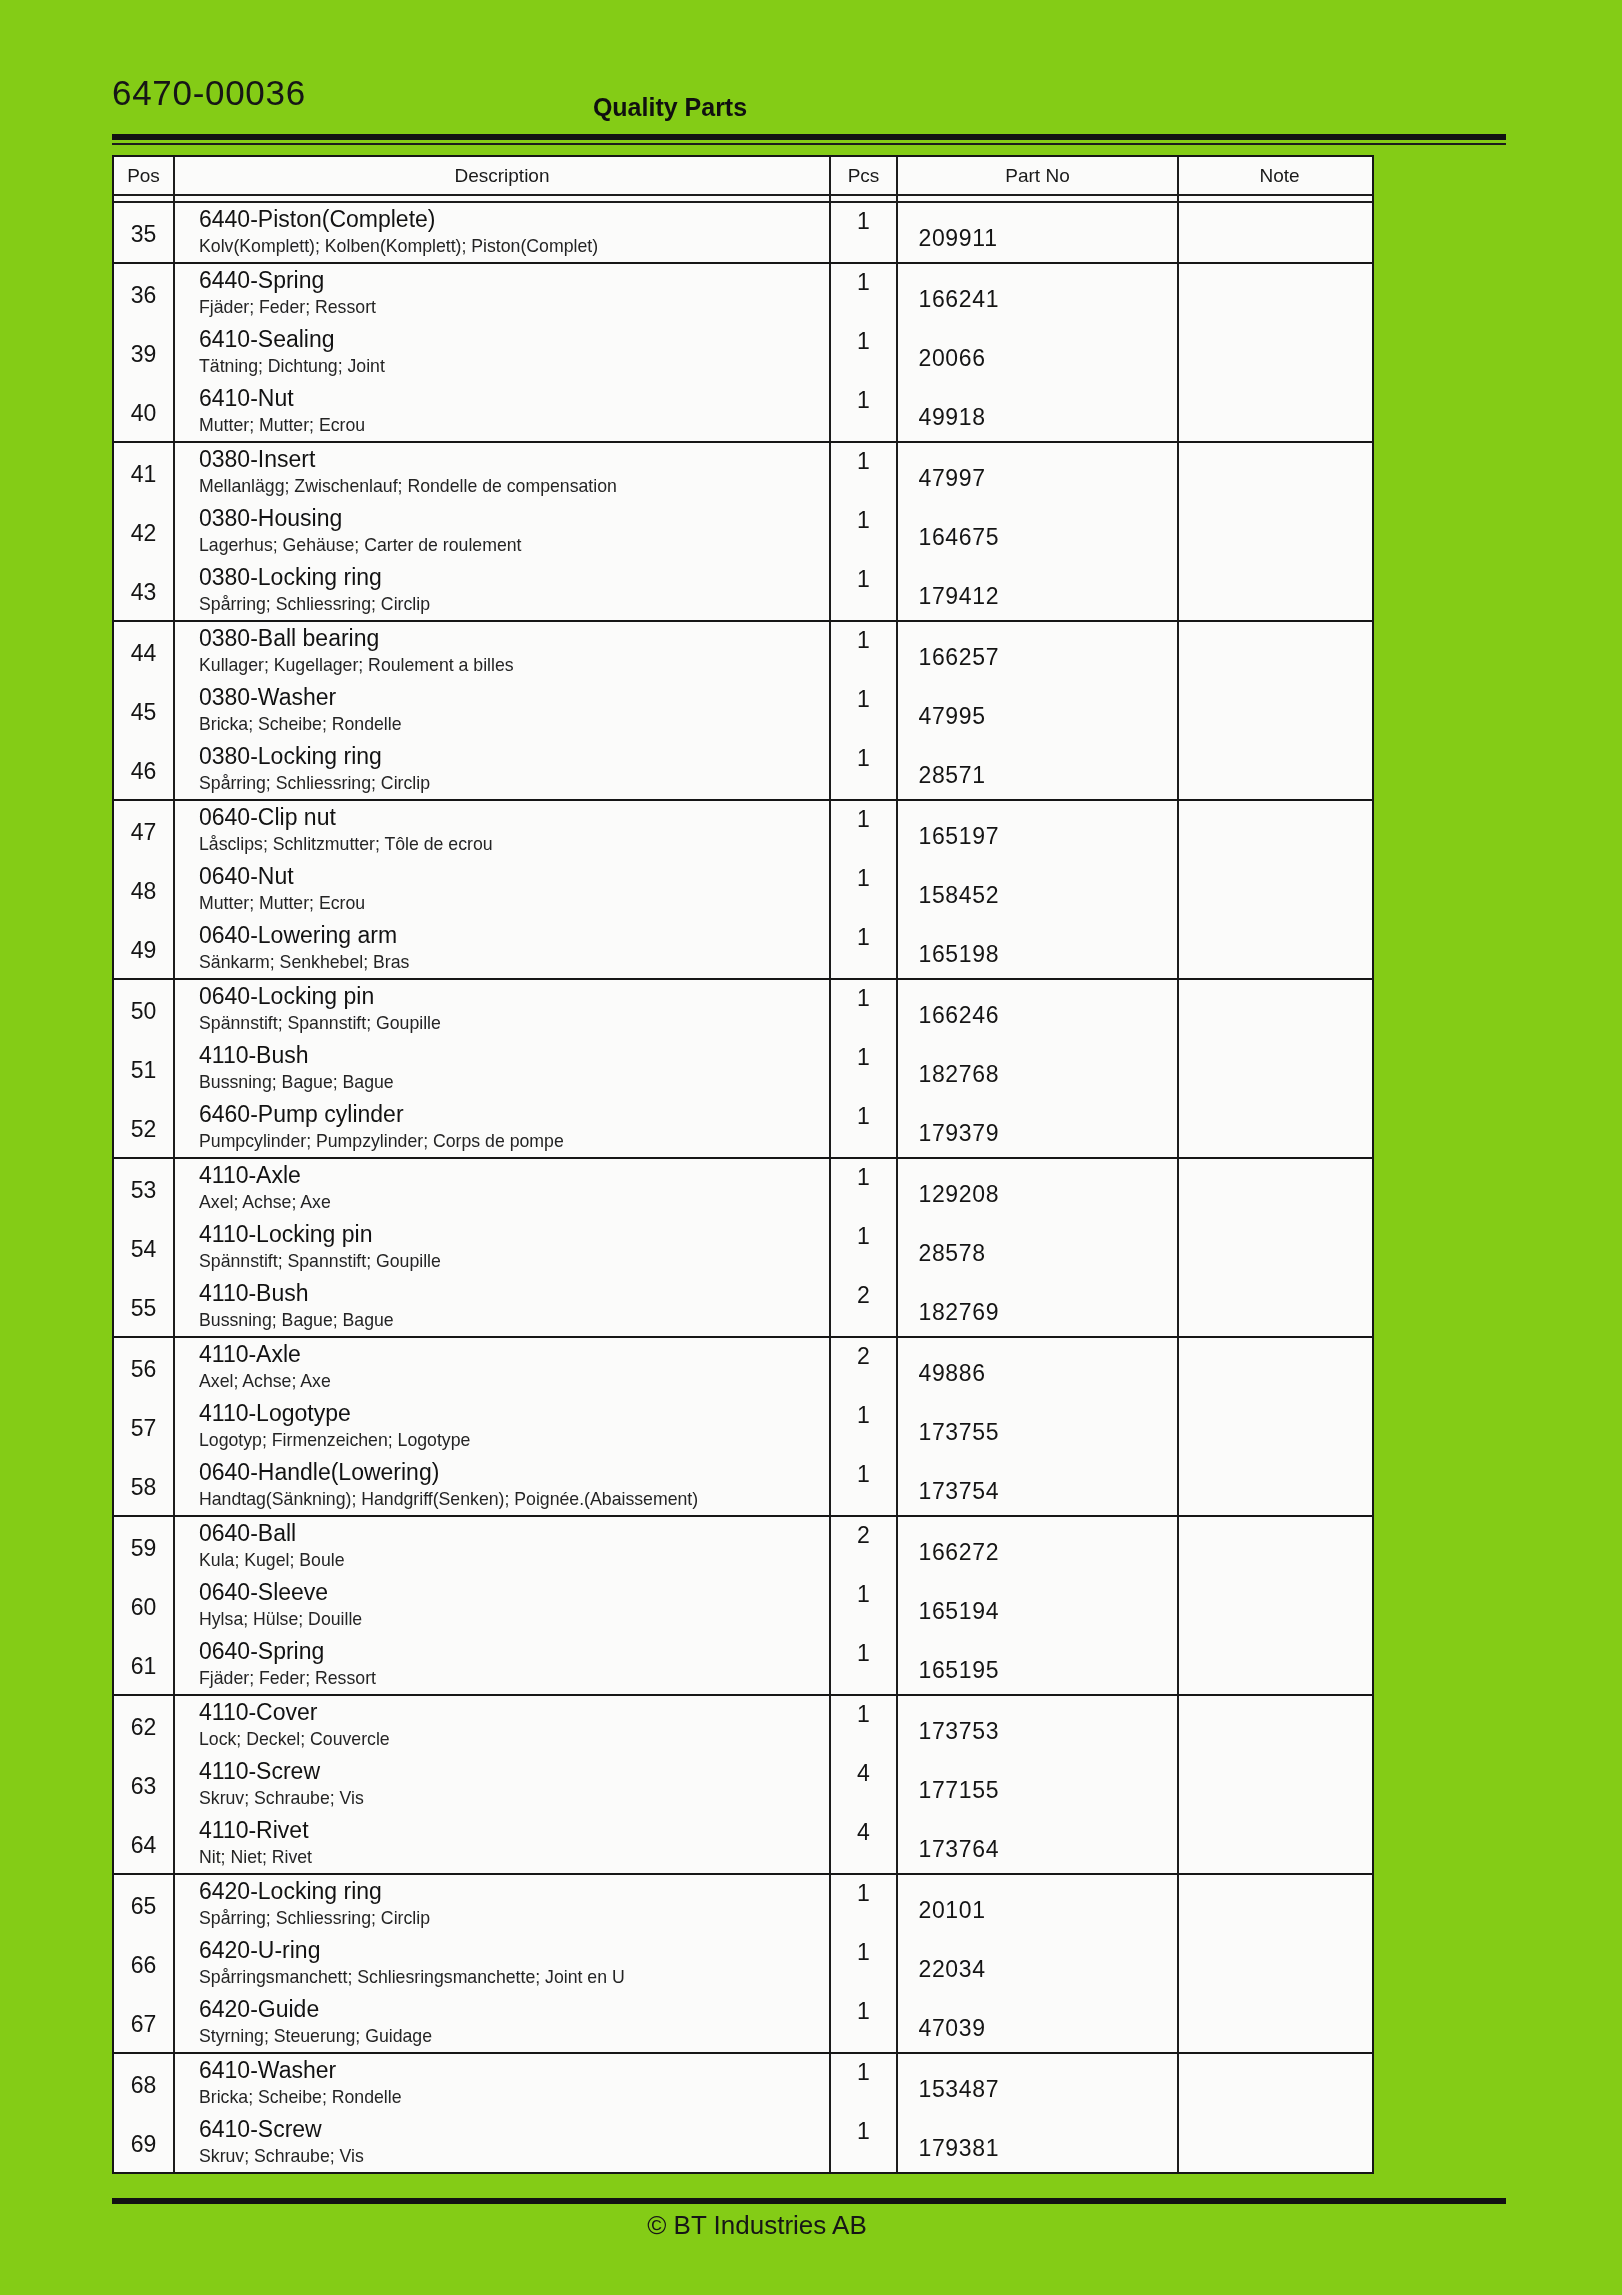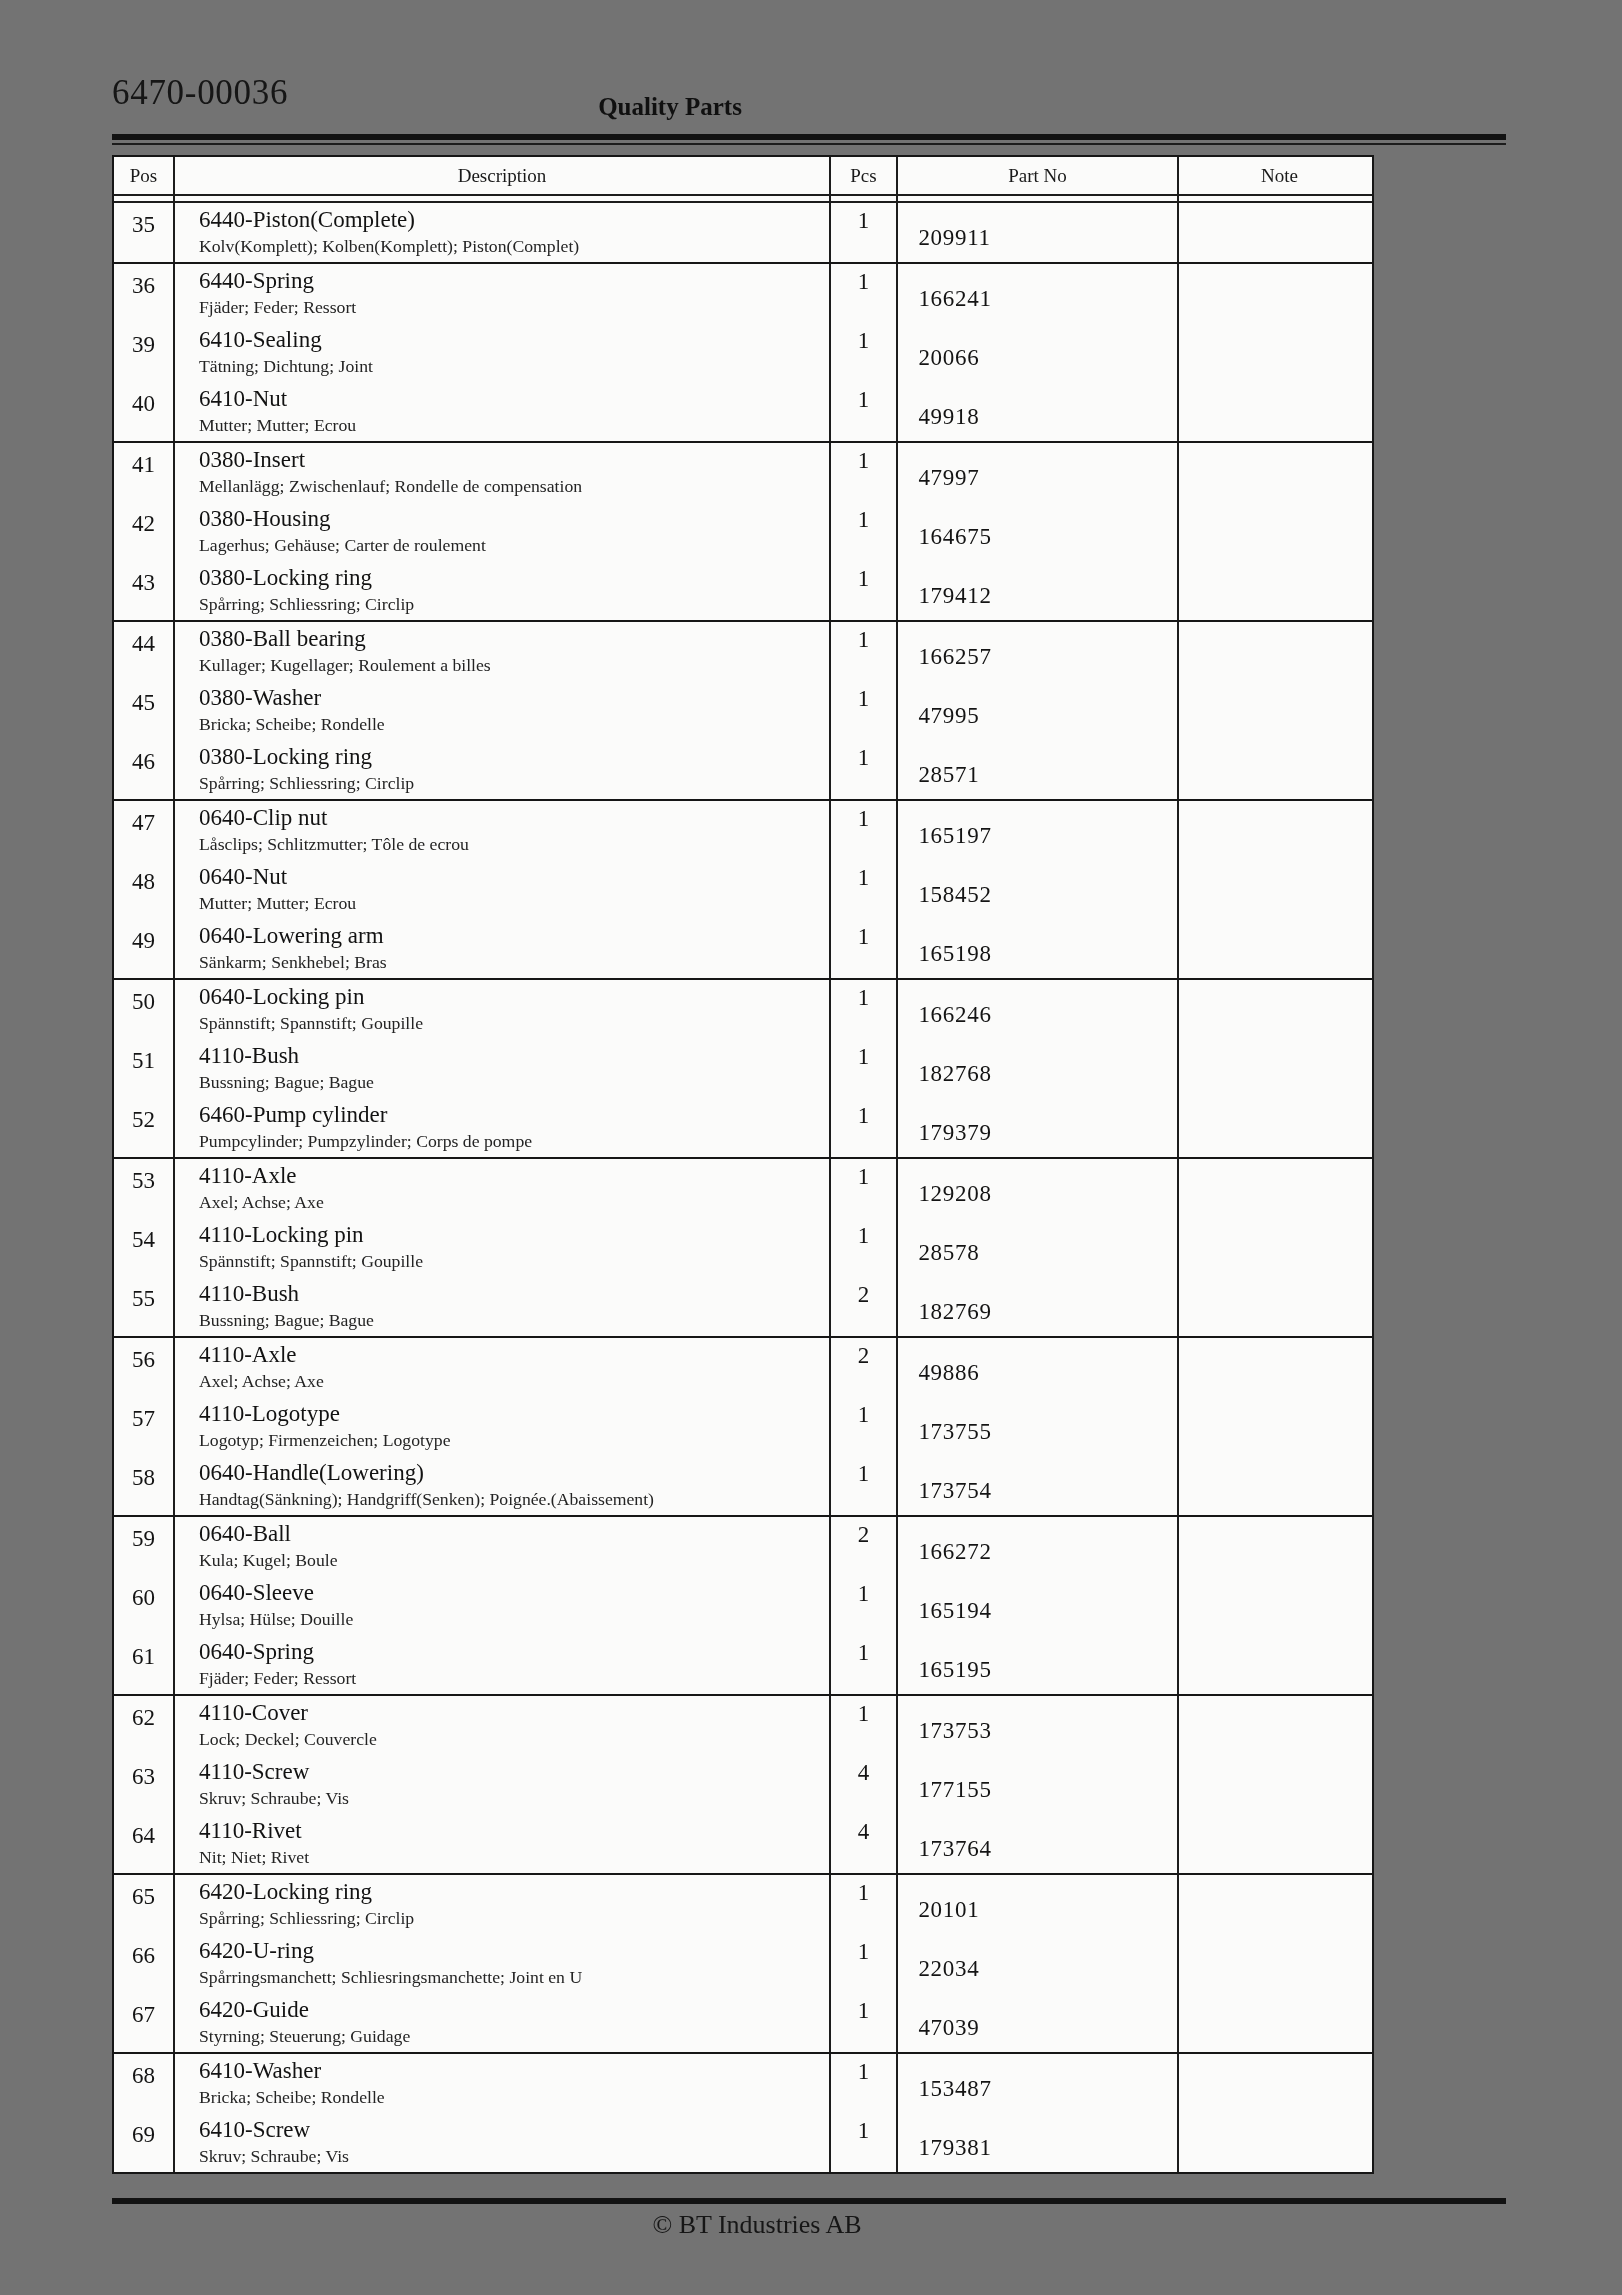--- a/index.html
+++ b/index.html
@@ -1,20 +1,20 @@
 <!DOCTYPE html>
 <html style="font-size:11px"><head>
 <meta charset="utf-8">
 <style>
   html,body{margin:0;padding:0;background:#e8e8e6;}
   .page{
     position:relative;
     width:1622px;height:2295px;
-    background:#737373;
-    font-family:Liberation Serif, serif;
+    background:#84cc16;
+    font-family:Liberation Sans, sans-serif;
     color:#141414;
     overflow:hidden;
   }
   
   .doc-number{
     position:absolute;left:112px;top:74px;
     font-size:35px;line-height:38px;font-weight:400;
     letter-spacing:0.7px;color:#161616;
   }
   .page-title{
@@ -46,21 +46,21 @@
   .thead .c{
     display:flex;align-items:center;justify-content:center;
     font-size:19px;color:#1a1a1a;
   }
   .dbl-spacer{height:4.8px;border-bottom:2px solid #1c1c1c;}
   .dbl-spacer .c{height:100%;}
   .group{border-bottom:2.7px solid #161616;}
   .group:last-child{border-bottom:none;}
   .row{height:59px;}
   .cell-pos{
-    text-align:center;font-size:23px;padding-top:9px;color:#141414;
+    text-align:center;font-size:23px;padding-top:18px;color:#141414;
   }
   .cell-desc{padding-left:24px;padding-top:3.4px;}
   .desc-main{font-size:23px;line-height:27px;color:#121212;white-space:nowrap;}
   .desc-sub{font-size:17.7px;line-height:23px;margin-top:1.4px;color:#242424;white-space:nowrap;}
   .cell-pcs{text-align:center;font-size:23px;padding-top:4.8px;}
   .cell-part{padding-left:20.4px;font-size:23px;padding-top:22px;letter-spacing:0.7px;}
   .cell-note{}
   
   .footer-rule{
     position:absolute;left:112px;top:2198px;width:1394px;height:5.5px;

